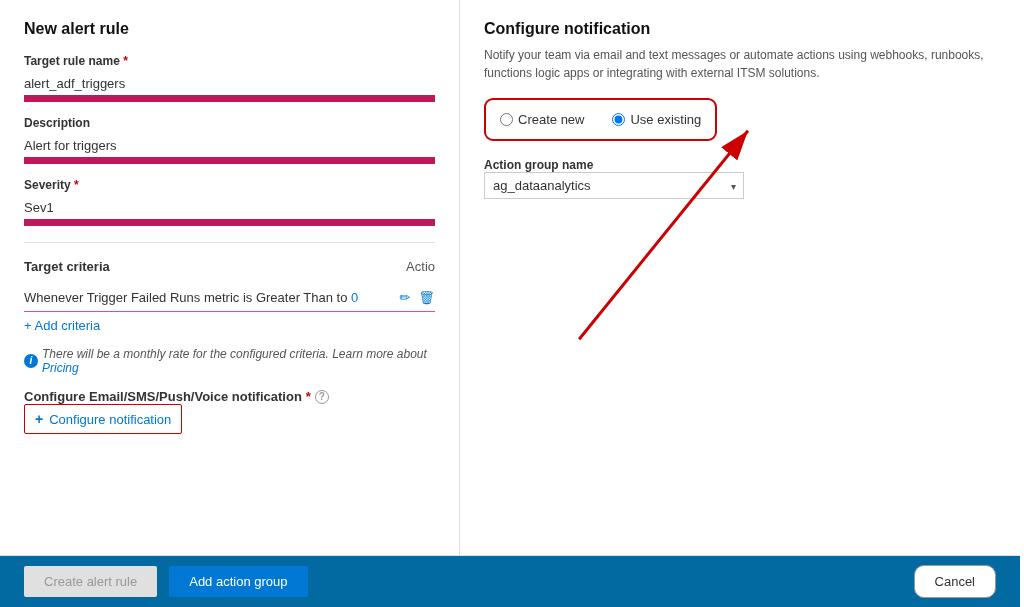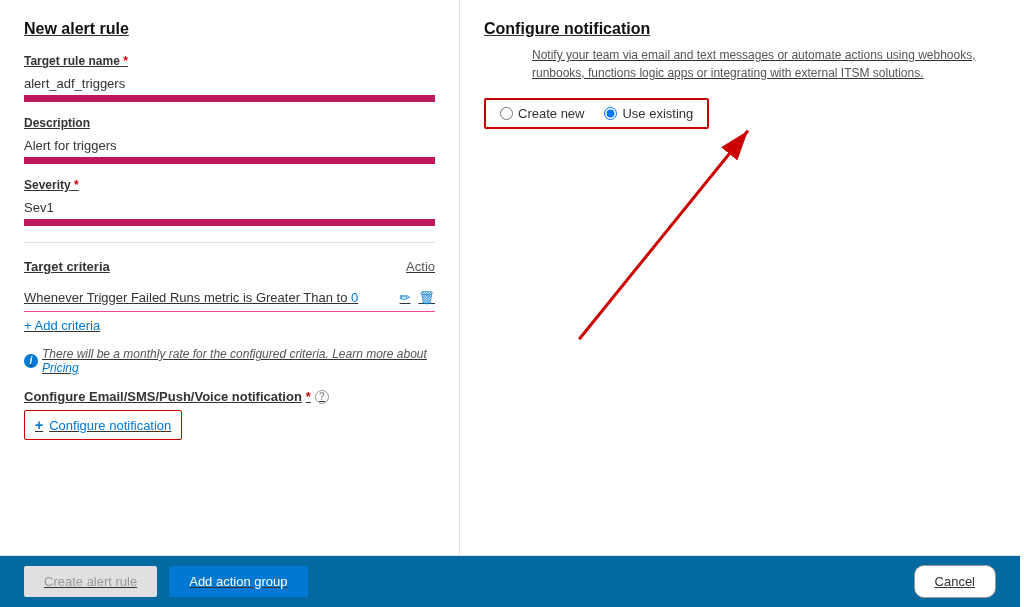--- a/index.html
+++ b/index.html
@@ -8,21 +8,20 @@
       font-size: 13px;
       background: #fff;
       color: #333;
     }
     .page-container {
       width: 1020px;
       height: 607px;
       display: flex;
       flex-direction: column;
       overflow: hidden;
-      text-decoration: underline;
     }
     .main-content {
       display: flex;
       flex: 1;
       overflow: hidden;
     }
     .left-panel {
       width: 460px;
       padding: 20px 24px;
       border-right: 1px solid #e0e0e0;
@@ -130,21 +129,21 @@
       align-items: center;
       gap: 4px;
     }
     .info-text a {
       color: #0078d4;
       text-decoration: none;
     }
     .notification-label {
       font-size: 13px;
       font-weight: 600;
-      margin-bottom: 6px;
+      margin-bottom: 0;
       display: flex;
       align-items: center;
       gap: 4px;
     }
     .configure-notification-btn {
       border: 1.5px solid #cc0000;
       border-radius: 2px;
       background: #fff;
       color: #0078d4;
       cursor: pointer;
@@ -163,28 +162,27 @@
     .right-title {
       font-size: 16px;
       font-weight: 600;
       margin-bottom: 8px;
     }
     .right-desc {
       font-size: 12px;
       color: #555;
       margin-bottom: 16px;
       line-height: 1.5;
-      margin-left: 48px;
     }
     .radio-group-box {
       border: 2px solid #c00;
-      border-radius: 2px;
-      padding: 6px 14px;
+      border-radius: 9px;
+      padding: 12px 14px;
       display: inline-flex;
-      gap: 20px;
+      gap: 28px;
       margin-bottom: 16px;
     }
     .radio-option {
       display: flex;
       align-items: center;
       gap: 5px;
       font-size: 13px;
       cursor: pointer;
     }
     .radio-option input[type="radio"] {
@@ -370,20 +368,29 @@
           <input type="radio" name="notification-type" style="">
           <span>Create new</span>
         </label>
         <label class="radio-option">
           <input type="radio" name="notification-type" checked="" style="">
           <span>Use existing</span>
         </label>
       </div>
 
       
+      <div class="form-group">
+        <label class="action-group-label">Action group name</label>
+        <div class="select-input-container">
+          <div class="select-input">
+            <span>ag_dataanalytics</span>
+          </div>
+          <span class="select-arrow">▾</span>
+        </div>
+      </div>
 
       
       <svg class="arrow-svg" viewBox="0 0 564 300" xmlns="http://www.w3.org/2000/svg">
         <defs>
           <marker id="arrowhead" markerWidth="10" markerHeight="7" refX="10" refY="3.5" orient="auto">
             <polygon points="0 0, 10 3.5, 0 7" fill="#cc0000"></polygon>
           </marker>
         </defs>
         <line x1="120" y1="260" x2="290" y2="50" stroke="#cc0000" stroke-width="3" marker-end="url(#arrowhead)"></line>
       </svg>

